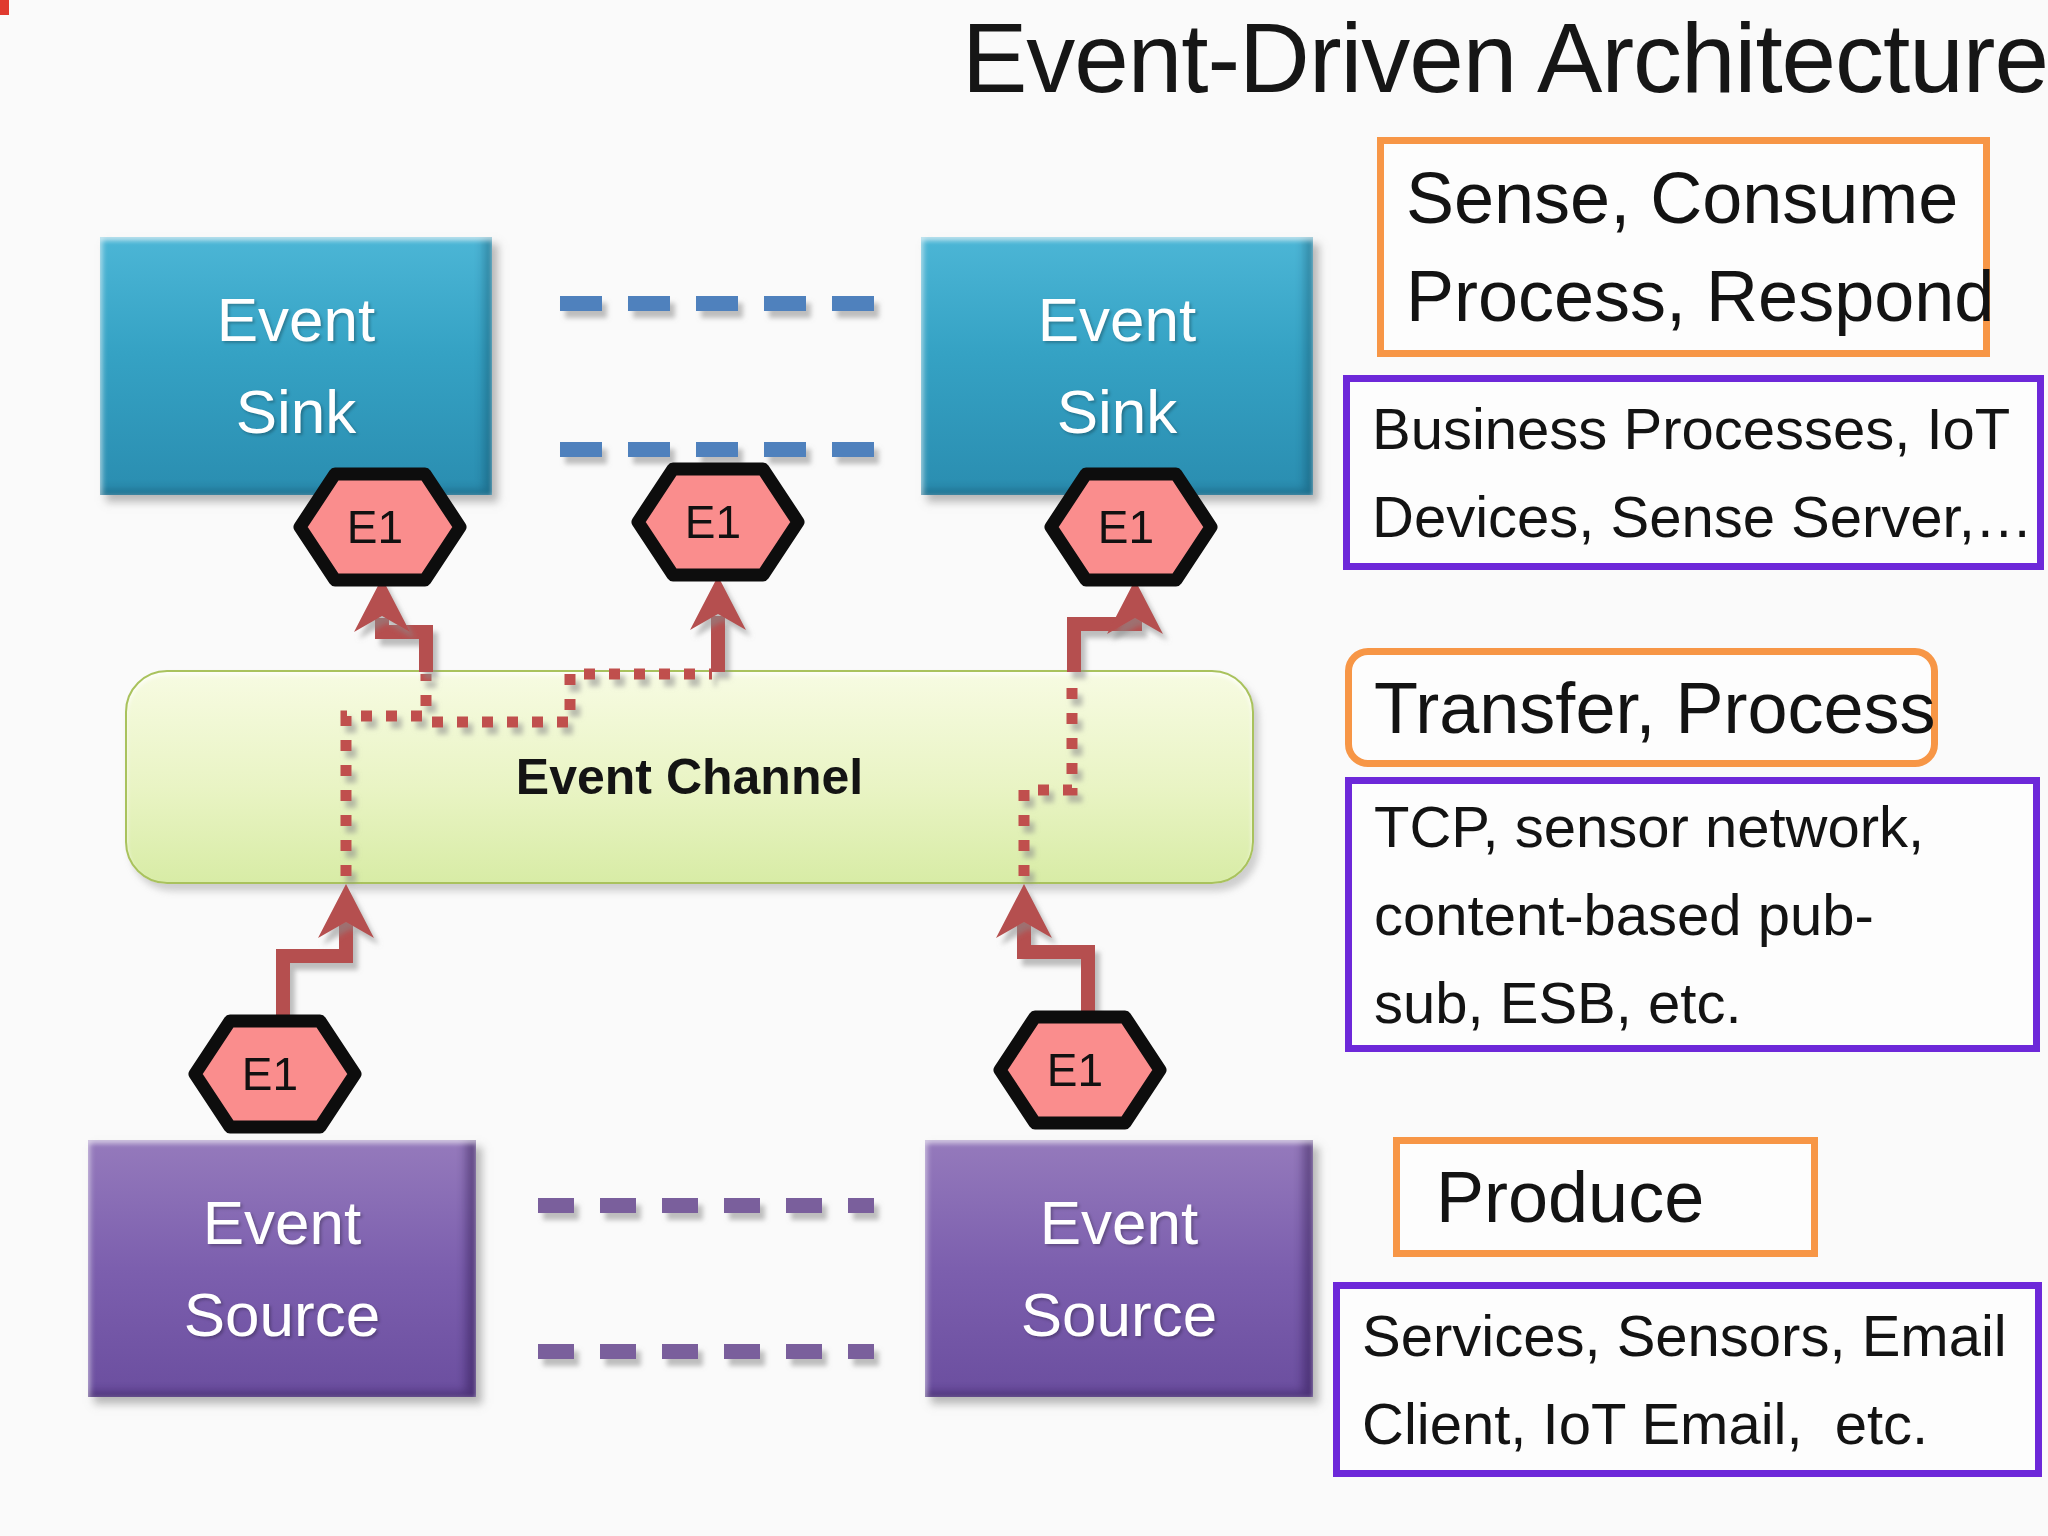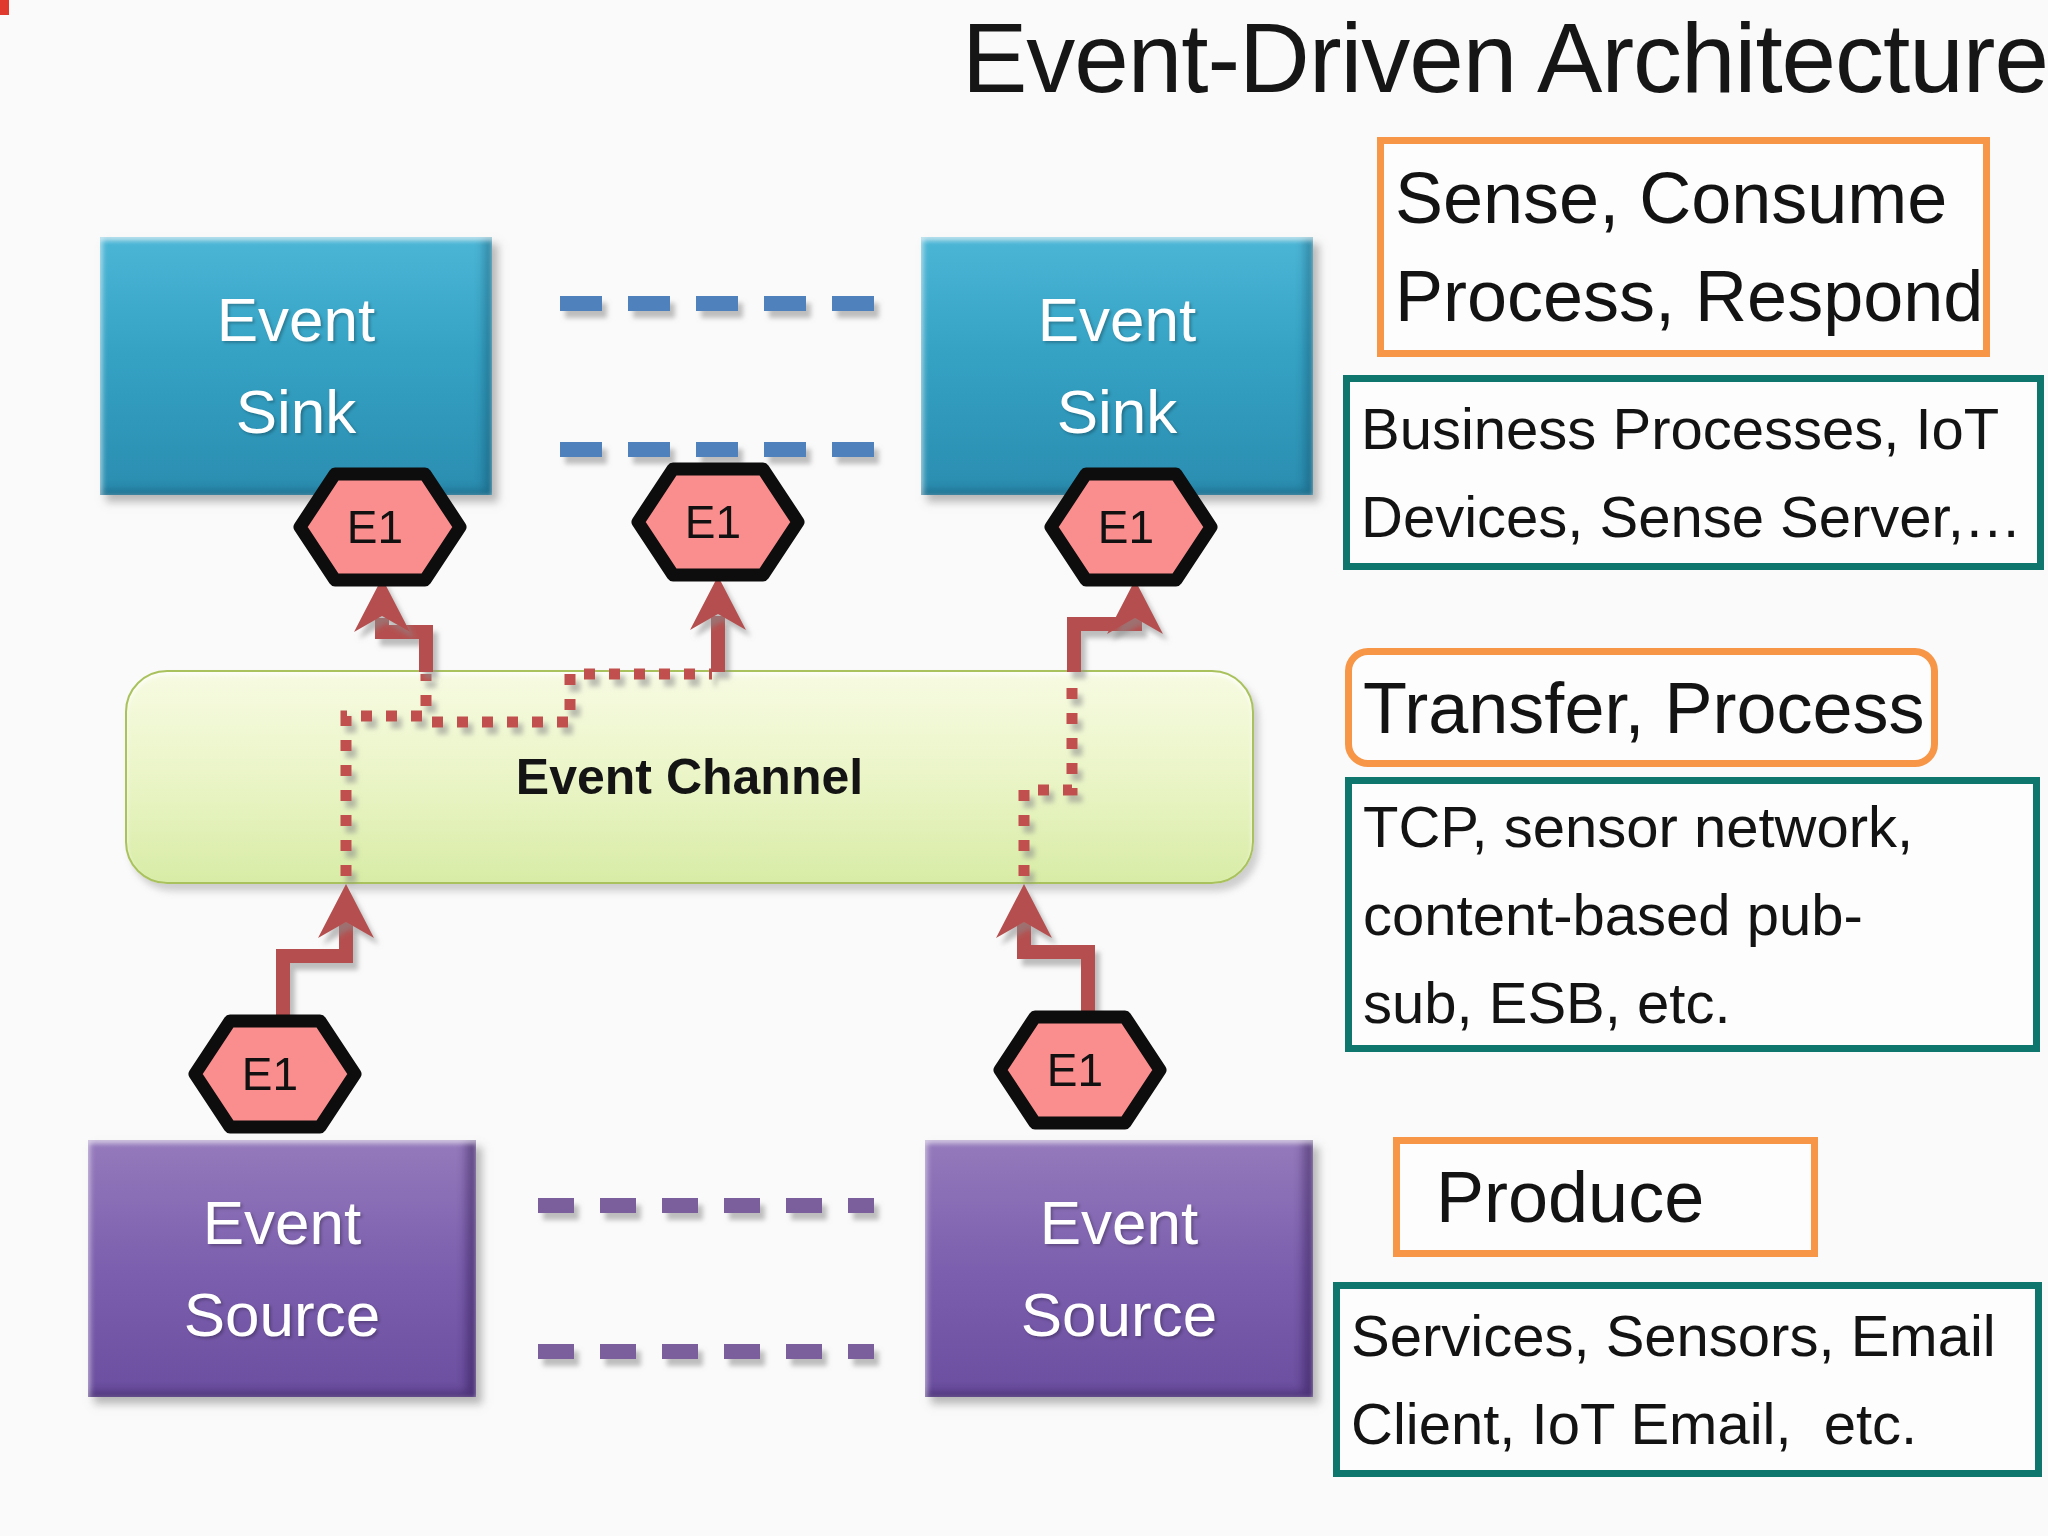--- a/index.html
+++ b/index.html
@@ -41,22 +41,22 @@
     box-shadow:5px 7px 7px rgba(140,140,140,.4), inset 0 3px 4px rgba(255,255,255,.8);
     display:flex;align-items:center;justify-content:center;
   }
   .ch-label{font-weight:bold;font-size:50px;color:#141414;}
   .ann{
     position:absolute;background:#fdfdfd;z-index:1;
     display:flex;flex-direction:column;justify-content:center;
     color:#131313;
   }
   .ann-o{border:7px solid #f79646;}
-  .ann-g{border:7px solid #0f766e;}
-  .ann .ln{white-space:pre;padding-left:11px;}
+  .ann-g{border:7px solid #6d28d9;}
+  .ann .ln{white-space:pre;padding-left:22px;}
   .ann-o .ln{font-size:72px;line-height:98px;}
   .ann-g .ln{font-size:58px;line-height:88px;}
   .page-num{position:absolute;left:1786px;top:1436px;font-size:40px;color:#a9a9a9;z-index:0;}
   svg.overlay{position:absolute;left:0;top:0;z-index:3;}
 </style>
 </head>
 <body>
 
 <div class="stage">
 

